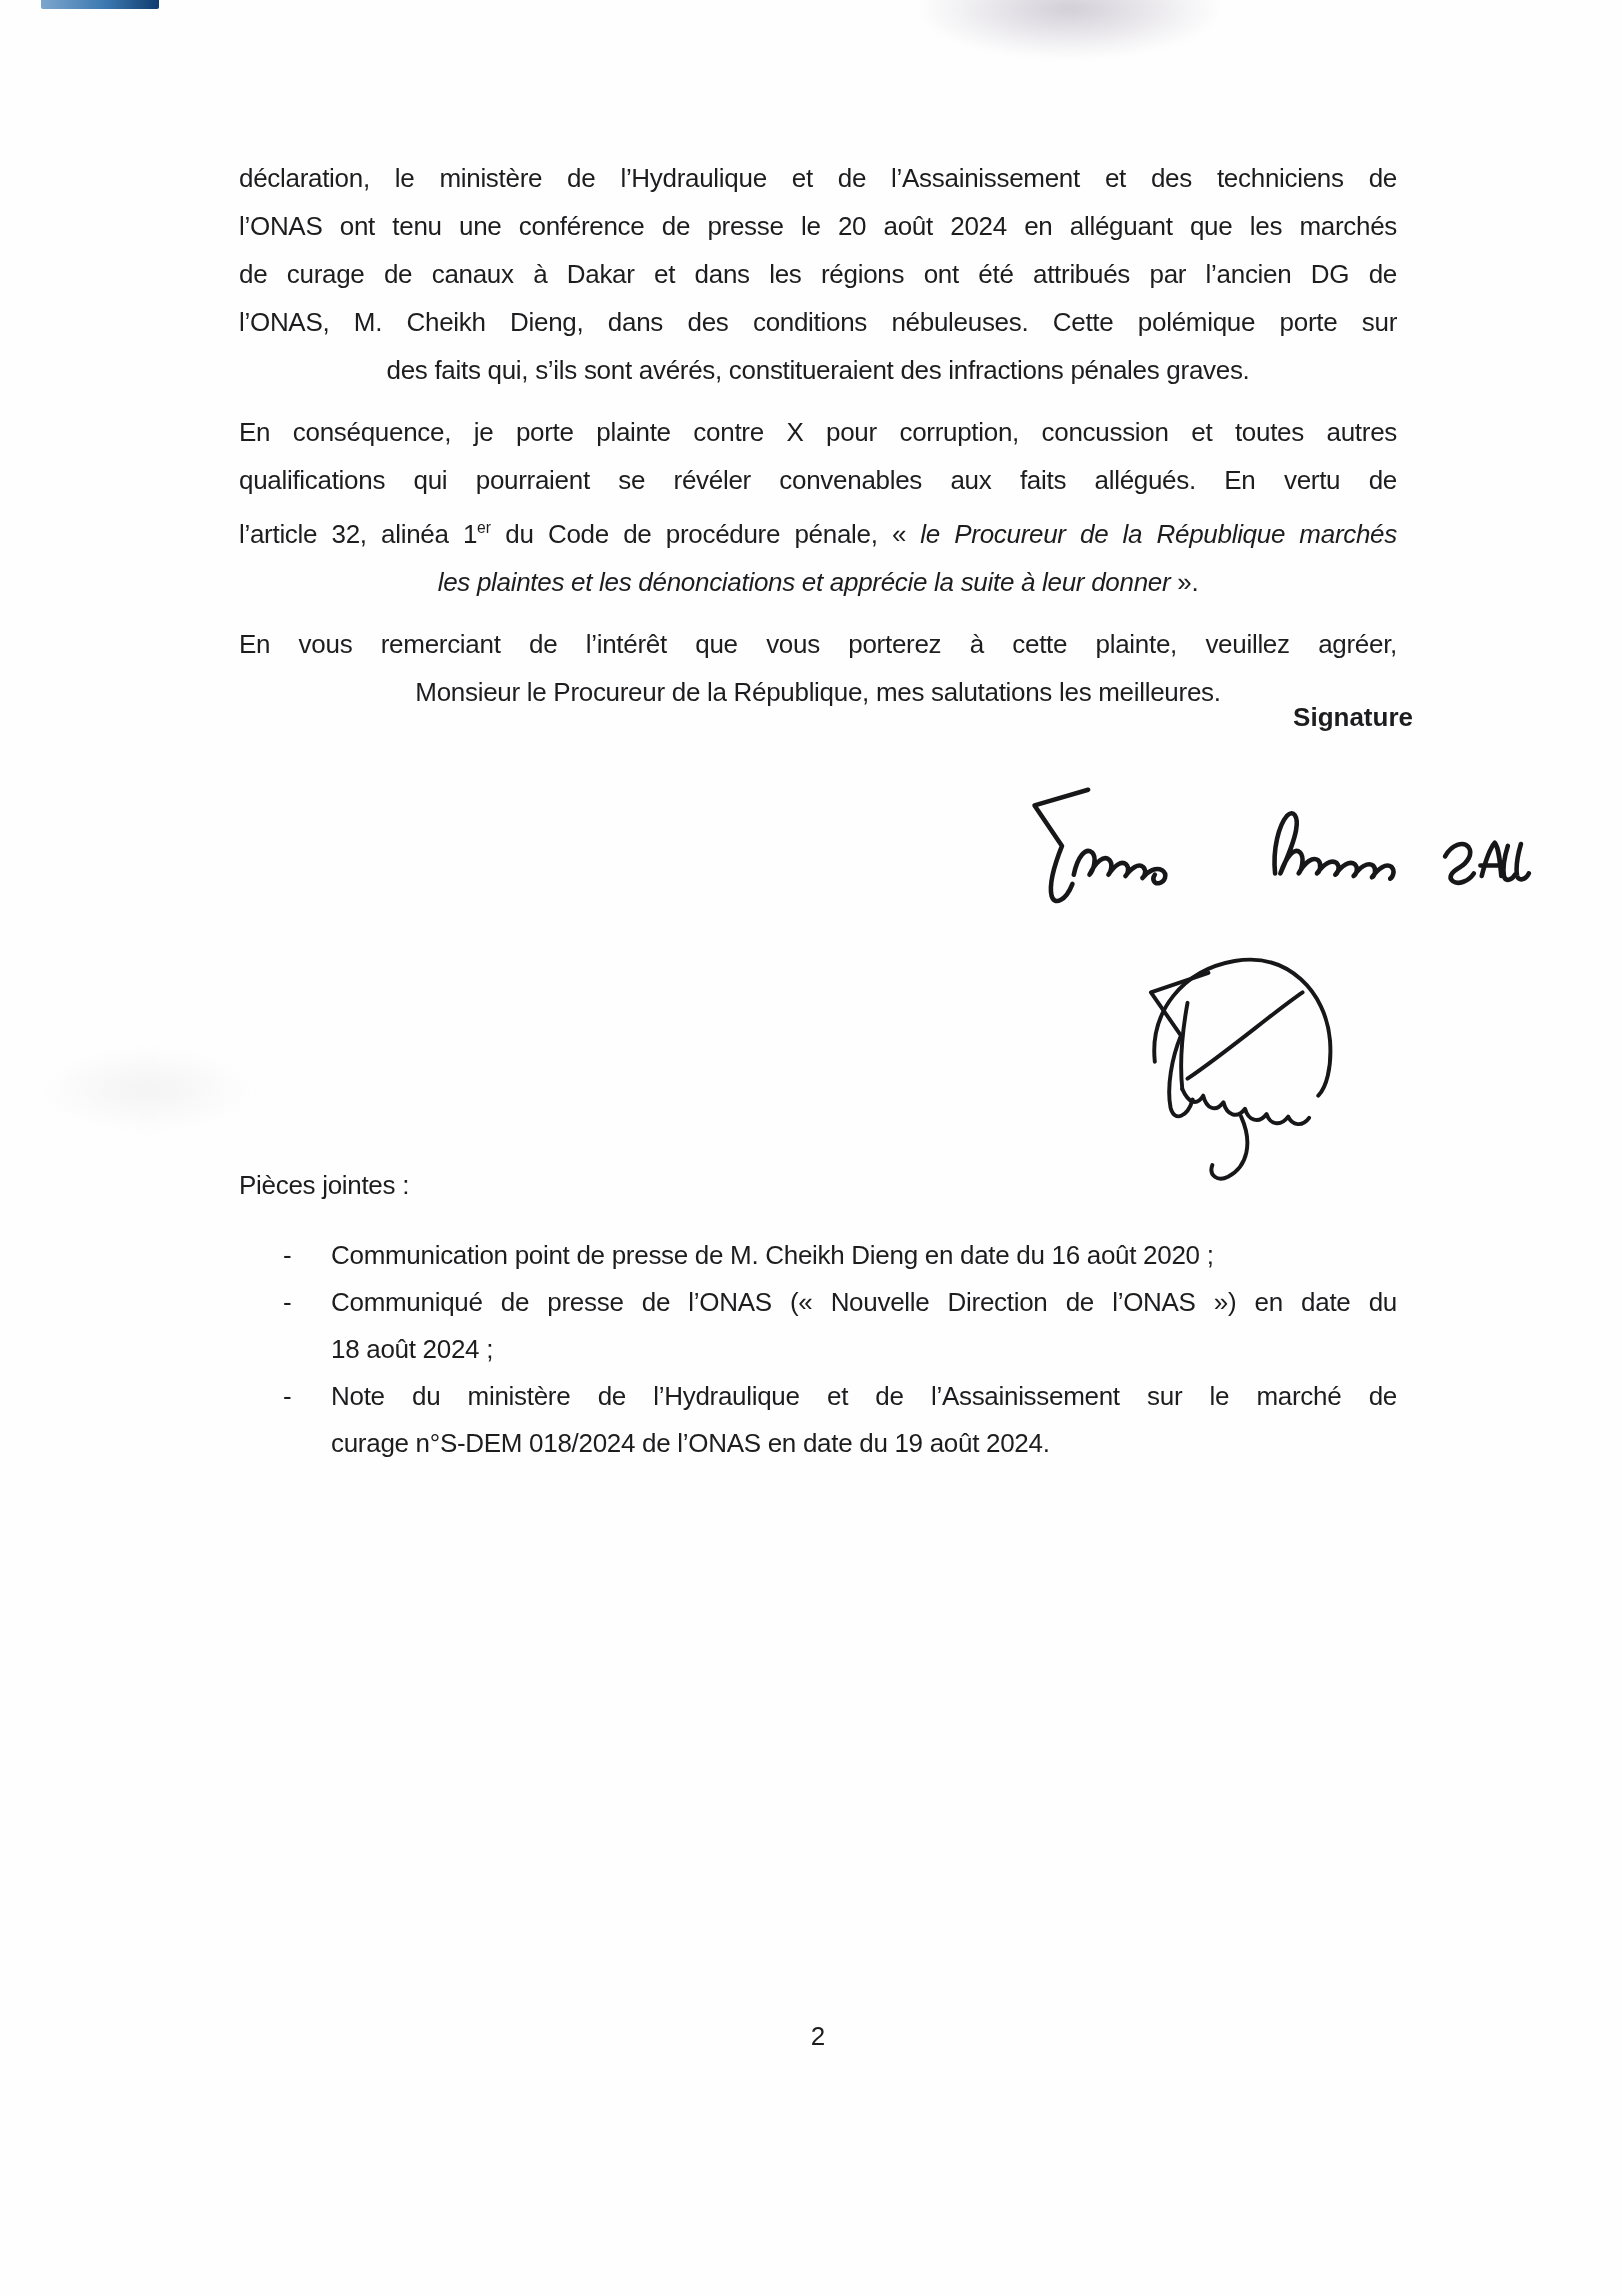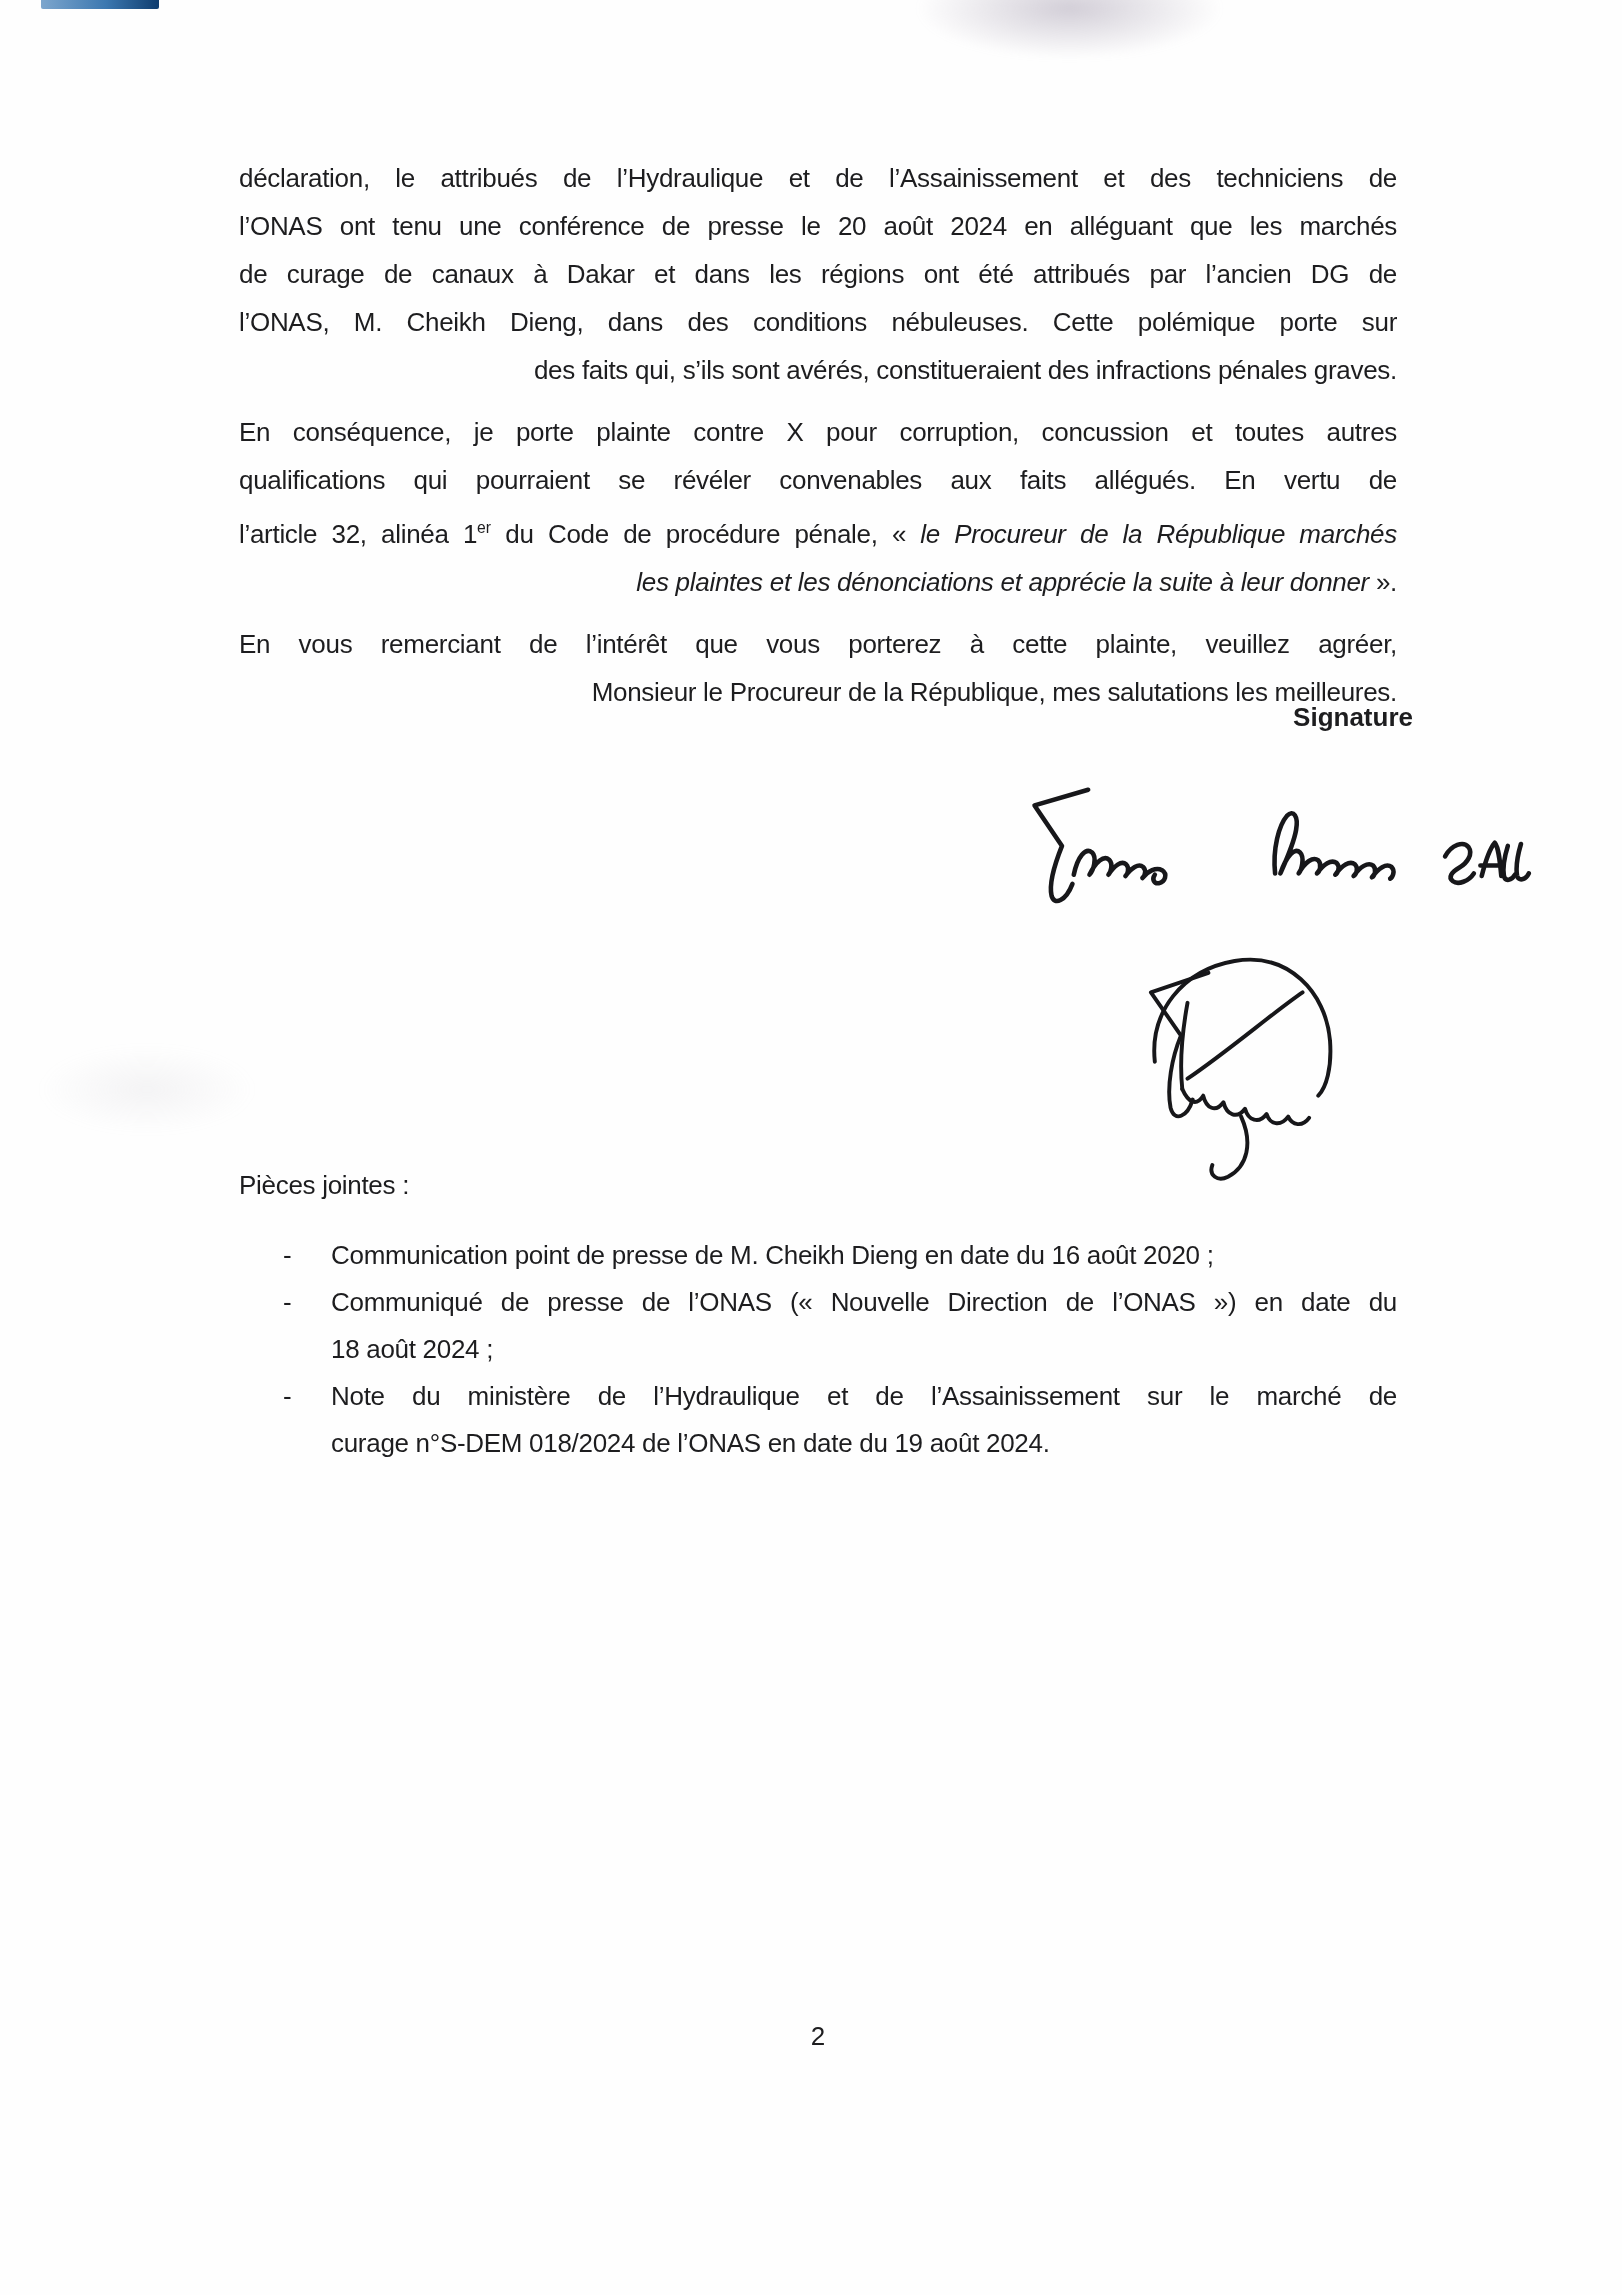--- a/index.html
+++ b/index.html
@@ -29,21 +29,21 @@
   }
 
   
   .content {
     position:absolute; left:239px; top:154px; width:1158px;
     font-size:26px; line-height:48px; letter-spacing:-0.3px;
   }
   .paragraph { margin:0 0 14.4px 0; }
   .pline { width:100%; }
   .pline.just { text-align:justify; text-align-last:justify; }
-  .pline.last { text-align:right; }
+  .pline.last { text-align:center; }
   .b { font-weight:normal; }
   .i { font-style:italic; }
   .sup { font-size:15.7px; vertical-align:super; letter-spacing:0; }
 
   .sig-label {
     position:absolute; left:239px; top:693px; width:1174px;
     font-size:26px; line-height:48px; font-weight:bold; text-align:right;
   }
 
   .signature-block {
@@ -70,21 +70,21 @@
 </style>
 </head>
 <body style="--ink: #1d1d1f;">
 
 <div class="blue-bar" style="background: linear-gradient(to right, rgb(125, 166, 205), rgb(60, 120, 176) 55%, rgb(15, 61, 111));"></div>
 <div class="top-smudge"></div>
 <div class="mid-smudge"></div>
 
 <div class="content">
     <div class="paragraph">
-      <div class="pline just"><span>déclaration, le attribués de l’Hydraulique et de l’Assainissement et des techniciens de</span></div>
+      <div class="pline just"><span>déclaration, le ministère de l’Hydraulique et de l’Assainissement et des techniciens de</span></div>
       <div class="pline just"><span>l’ONAS ont tenu une conférence de presse le 20 août 2024 en alléguant que les marchés</span></div>
       <div class="pline just"><span>de curage de canaux à Dakar et dans les régions ont été attribués par l’ancien DG de</span></div>
       <div class="pline just"><span>l’ONAS, M. Cheikh Dieng, dans des conditions nébuleuses. Cette polémique porte sur</span></div>
       <div class="pline last"><span>des faits qui, s’ils sont avérés, constitueraient des infractions pénales graves.</span></div>
     </div>
     <div class="paragraph">
       <div class="pline just"><span>En conséquence, je porte plainte </span><span class="b">contre X</span><span> pour corruption, concussion et toutes autres</span></div>
       <div class="pline just"><span>qualifications qui pourraient se révéler convenables aux faits allégués. En vertu de</span></div>
       <div class="pline just"><span>l’article 32, alinéa 1</span><span class="sup">er</span><span> du Code de procédure pénale, « </span><span class="i">le Procureur de la République marchés</span></div>
       <div class="pline last"><span class="i">les plaintes et les dénonciations et apprécie la suite à leur donner</span><span> ».</span></div>

